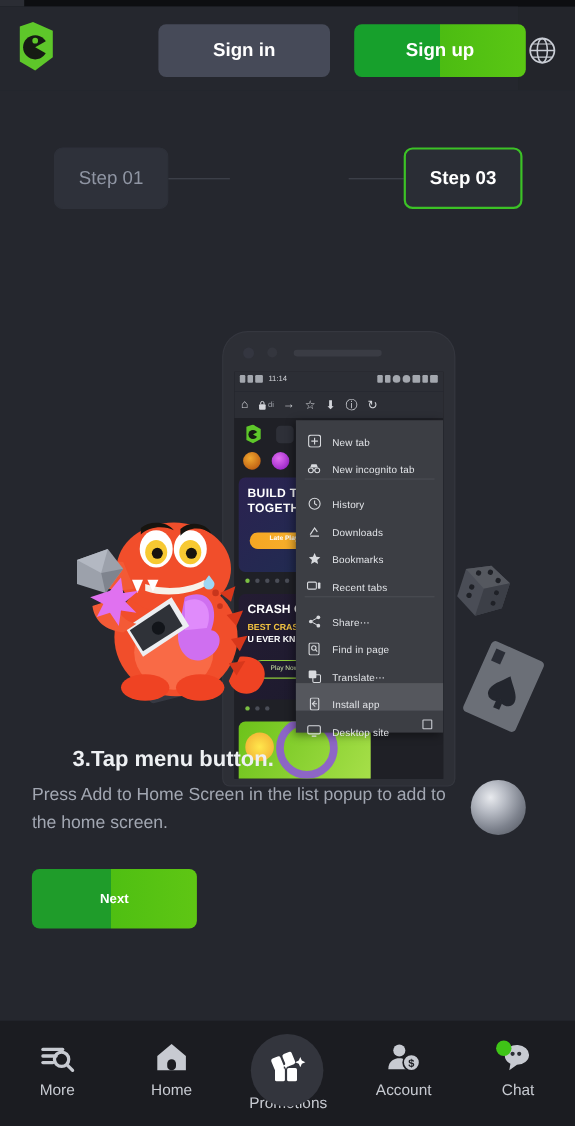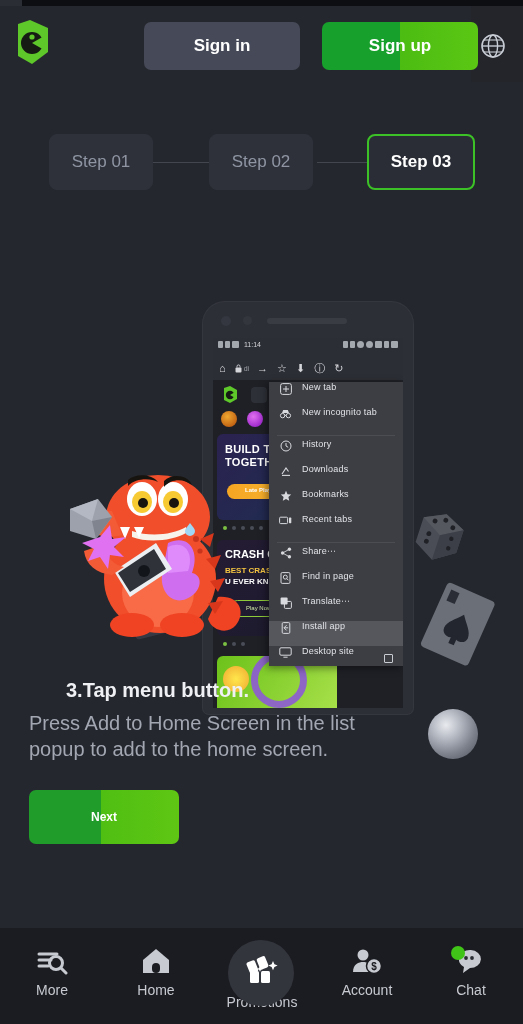--- a/index.html
+++ b/index.html
@@ -196,21 +196,21 @@
 
   
   .menu {
     position: absolute; left: 56px; top: 44px;
     width: 134px; height: 284px;
     background: #3c3e44;
     box-shadow: -2px 2px 8px rgba(0,0,0,.45);
   }
   .menu-item {
     position: relative; height: 25px;
-    display: flex; align-items: flex-start;
+    display: flex; align-items: flex-end;
     padding-left: 10px;
     cursor: pointer;
   }
   .menu-item.selected { background: #55575d; }
   .mi-ico {
     width: 13px; height: 13px; margin-right: 10px;
     color: #d8dade; flex: 0 0 13px;
     display: flex; align-items: center; justify-content: center;
   }
   .mi-label { font-size: 9px; color: #e2e4e8; letter-spacing: .2px; }
@@ -229,21 +229,21 @@
   .ball { left: 428px; top: 497px; width: 50px; height: 50px; border-radius: 50%;
           background: radial-gradient(circle at 36% 32%, #e8eaee 0%, #b9bdc6 28%, #7d828d 62%, #4a4e57 100%); }
 
   
   .instr-title {
     position: absolute; left: 29px; top: 597px;
     font-size: 20px; font-weight: bold; color: #eef0f3; margin-left: 37px;
   }
   .instr-body {
     position: absolute; left: 29px; top: 628px; width: 380px;
-    font-size: 20px; color: #a2a7b2; line-height: 26px;
+    font-size: 16px; color: #a2a7b2; line-height: 26px;
   }
   .btn-next {
     position: absolute; left: 29px; top: 708px;
     width: 150px; height: 54px;
     border: none; border-radius: 7px;
     background: linear-gradient(90deg,#1f9c2a 0%,#1f9c2a 48%,#4fbf12 48%,#5fc614 100%);
     color: #ffffff; font-size: 12px; font-weight: bold;
     font-family: "Liberation Sans", sans-serif;
     cursor: pointer;
   }
@@ -304,21 +304,20 @@
       </svg>
     </div>
   </div>
 
   <div class="main">
 
     <div class="steps">
       <div class="step-line" id="line1"></div>
       <div class="step-line" id="line2"></div>
       <div class="step inactive" id="step1">Step 01</div>
-      <div class="step inactive" id="step2">Step 02</div>
       <div class="step active" id="step3">Step 03</div>
     </div>
 
     <div class="stage">
 
       <div class="deco card-left">
         <svg viewBox="0 0 92 100" width="92" height="100">
           <g transform="rotate(-14 46 50)">
             <rect x="16" y="10" width="58" height="80" rx="4" fill="#3a3d47" opacity=".85"></rect>
             <rect x="22" y="17" width="8" height="10" fill="#2a2d36"></rect>

